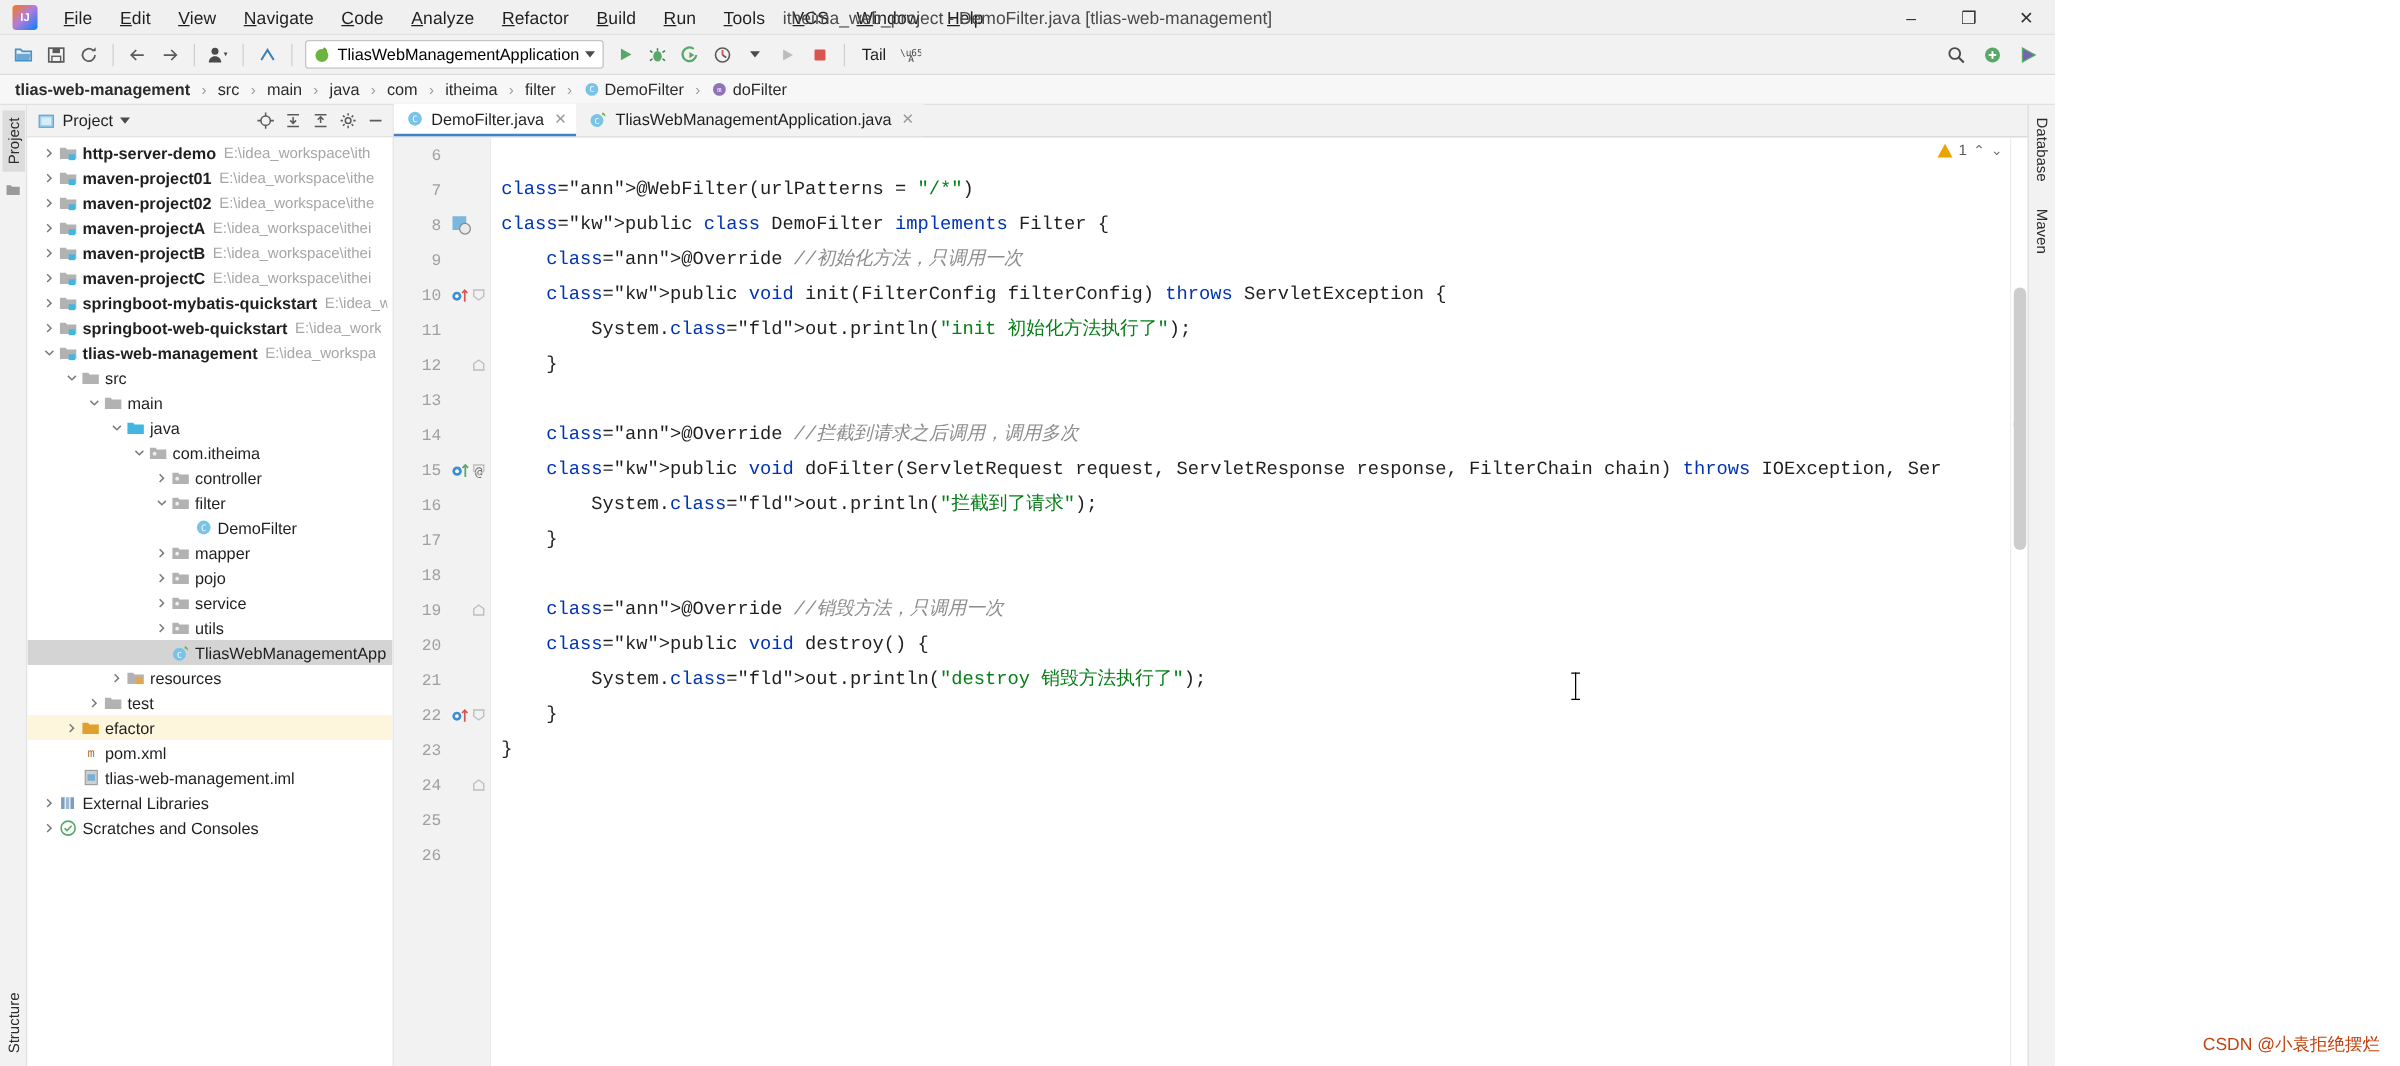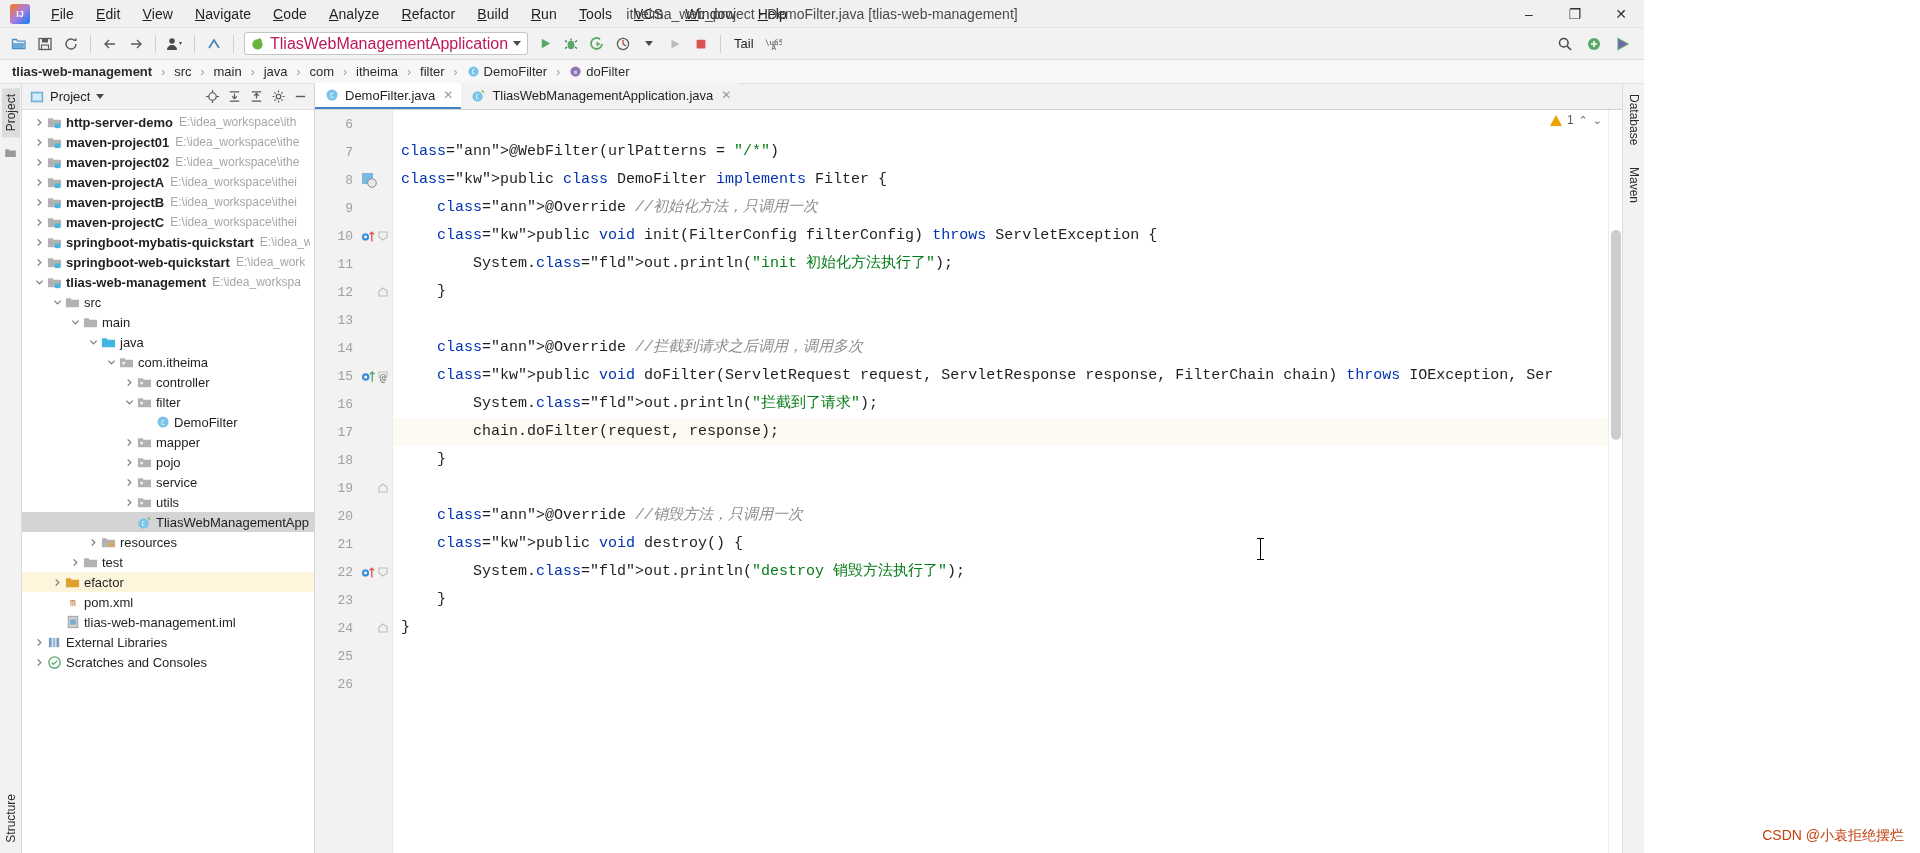--- a/index.html
+++ b/index.html
@@ -26,21 +26,21 @@
      font-size:14px; color:#333; }
 
   
   .toolbar { height:32px; background:#f2f2f2; display:flex; align-items:center;
      border-bottom:1px solid #dcdcdc; flex:0 0 32px; padding-left:6px; }
   .tb-btn { width:26px; height:26px; display:flex; align-items:center; justify-content:center;
      border-radius:3px; }
   .tb-sep { width:1px; height:18px; background:#cfcfcf; margin:0 6px; }
   .runconfig { display:flex; align-items:center; height:23px; border:1px solid #c4c4c4;
      background:#fff; border-radius:3px; padding:0 6px 0 5px; margin:0 4px; gap:5px; }
-  .runconfig .rc-label { font-size:16px; color:#be185d; white-space:nowrap; }
+  .runconfig .rc-label { font-size:13px; color:#000000; white-space:nowrap; }
   .caret { width:0;height:0;border-left:4px solid transparent;border-right:4px solid transparent;
      border-top:5px solid #4a4a4a; }
   .tb-right { margin-left:auto; display:flex; align-items:center; padding-right:8px; gap:3px; }
   .tail-btn { font-size:13px; color:#1f1f1f; padding:2px 7px; border-radius:3px; }
 
   
   .breadcrumb { height:24px; background:#f7f7f7; display:flex; align-items:center;
      padding-left:10px; border-bottom:1px solid #e0e0e0; flex:0 0 24px; gap:0px; }
   .bc-item { font-size:13px; color:#2b2b2b; display:flex; align-items:center; gap:4px;
      padding:0 2px; }
@@ -958,21 +958,20 @@
             <div class="cline"><span <span="" class="kw">class</span>="ann"&gt;@WebFilter(urlPatterns = <span class="str">"/*"</span>)</div>
             <div class="cline"><span <span="" class="kw">class</span>="kw"&gt;public <span class="kw">class</span> DemoFilter <span class="kw">implements</span> Filter {</div>
             <div class="cline">    <span <span="" class="kw">class</span>="ann"&gt;@Override <span class="cmt">//初始化方法，只调用一次</span></div>
             <div class="cline">    <span <span="" class="kw">class</span>="kw"&gt;public <span class="kw">void</span> init(FilterConfig filterConfig) <span class="kw">throws</span> ServletException {</div>
             <div class="cline">        System.<span <span="" class="kw">class</span>="fld"&gt;out.println(<span class="str">"init 初始化方法执行了"</span>);</div>
             <div class="cline">    }</div>
             <div class="cline"></div>
             <div class="cline">    <span <span="" class="kw">class</span>="ann"&gt;@Override <span class="cmt">//拦截到请求之后调用，调用多次</span></div>
             <div class="cline">    <span <span="" class="kw">class</span>="kw"&gt;public <span class="kw">void</span> doFilter(ServletRequest request, ServletResponse response, FilterChain chain) <span class="kw">throws</span> IOException, Ser</div>
             <div class="cline">        System.<span <span="" class="kw">class</span>="fld"&gt;out.println(<span class="str">"拦截到了请求"</span>);</div>
-            <div class="cline hl">        chain.doFilter(request, response);</div>
             <div class="cline">    }</div>
             <div class="cline"></div>
             <div class="cline">    <span <span="" class="kw">class</span>="ann"&gt;@Override <span class="cmt">//销毁方法，只调用一次</span></div>
             <div class="cline">    <span <span="" class="kw">class</span>="kw"&gt;public <span class="kw">void</span> destroy() {</div>
             <div class="cline">        System.<span <span="" class="kw">class</span>="fld"&gt;out.println(<span class="str">"destroy 销毁方法执行了"</span>);</div>
             <div class="cline">    }</div>
             <div class="cline">}</div>
             <div class="cline"></div>
           </div>
         <div class="rightmark">

